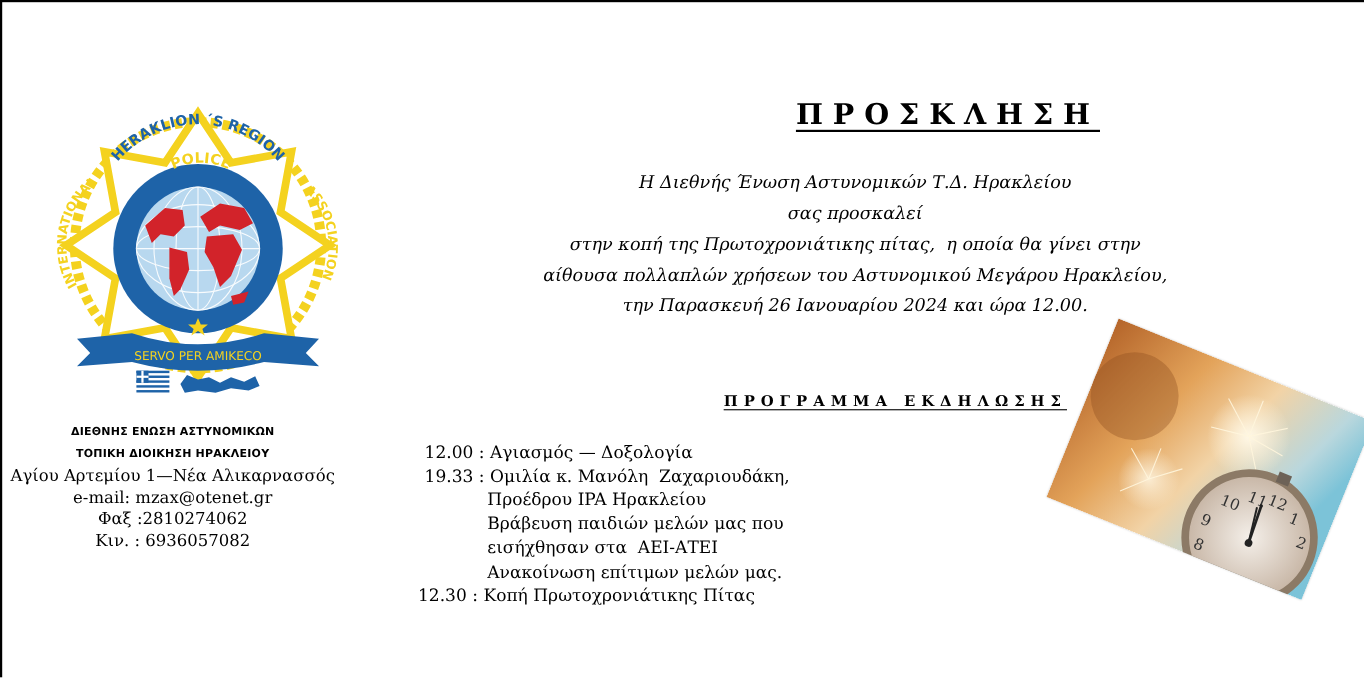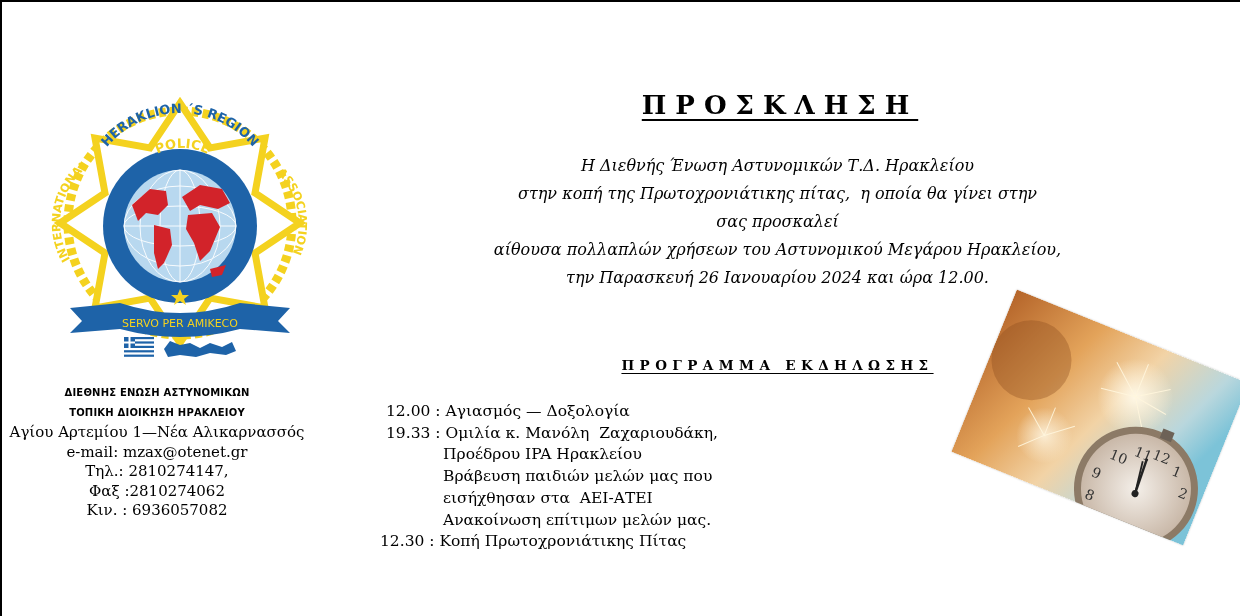--- a/index.html
+++ b/index.html
@@ -19,30 +19,30 @@
     }
     .org .bold {
       font-family: "DejaVu Sans", sans-serif; font-weight: bold; font-size: 10px;
       line-height: 20px; letter-spacing: 0.2px;
     }
     .org .line {
       font-family: "DejaVu Serif", serif; font-size: 15px; line-height: 19.5px;
     }
     
     .title {
-      position: absolute; left: 560px; top: 90px; width: 440px; text-align: center;
+      position: absolute; left: 560px; top: 90px; width: 440px; text-align: right;
       font-family: "DejaVu Serif", serif; font-weight: bold; font-size: 26px;
       letter-spacing: 9px; text-decoration: underline; text-underline-offset: 5px;
     }
     .intro {
       position: absolute; left: 370px; top: 152px; width: 815px; text-align: center;
       font-family: "DejaVu Serif", serif; font-style: italic; font-size: 16px; line-height: 28px;
     }
     .prog-title {
-      position: absolute; left: 585px; top: 357px; width: 385px; text-align: center;
+      position: absolute; left: 585px; top: 357px; width: 385px; text-align: right;
       font-family: "DejaVu Serif", serif; font-weight: bold; font-size: 13.5px;
       letter-spacing: 5.4px; text-decoration: underline; text-underline-offset: 3px;
     }
     .program {
       position: absolute; left: 380px; top: 401px; width: 520px;
       font-family: "DejaVu Serif", serif; font-size: 15.5px; line-height: 21.7px;
     }
     .program .row { white-space: pre; }
     .program .indent { padding-left: 63px; }
     .program .time-a { padding-left: 6px; }
@@ -123,31 +123,30 @@
 
     <path d="M114 256 L120 248 L130 252 L140 250 L150 255 L160 250 L172 254 L182 249 L186 258 L176 262 L160 260 L146 264 L130 262 L118 264 Z" fill="#1e63a8"></path>
   </svg>
 </div>
 
 <div class="org">
   <div class="bold">ΔΙΕΘΝΗΣ ΕΝΩΣΗ ΑΣΤΥΝΟΜΙΚΩΝ</div>
   <div class="bold">ΤΟΠΙΚΗ ΔΙΟΙΚΗΣΗ ΗΡΑΚΛΕΙΟΥ</div>
   <div class="line">Αγίου Αρτεμίου 1—Νέα Αλικαρνασσός</div>
   <div class="line">e-mail: mzax@otenet.gr</div>
-  <div class="line">Τηλ.: 2810274147,</div>
   <div class="line">Φαξ :2810274062</div>
   <div class="line">Κιν. : 6936057082</div>
 </div>
 
 <div class="title">ΠΡΟΣΚΛΗΣΗ</div>
 
 <div class="intro">
   <div>Η Διεθνής Ένωση Αστυνομικών Τ.Δ. Ηρακλείου</div>
+  <div>σας προσκαλεί</div>
   <div style="white-space:pre;">στην κοπή της Πρωτοχρονιάτικης πίτας,  η οποία θα γίνει στην</div>
-  <div>σας προσκαλεί</div>
   <div>αίθουσα πολλαπλών χρήσεων του Αστυνομικού Μεγάρου Ηρακλείου,</div>
   <div>την Παρασκευή 26 Ιανουαρίου 2024 και ώρα 12.00.</div>
 </div>
 
 <div class="prog-title">ΠΡΟΓΡΑΜΜΑ ΕΚΔΗΛΩΣΗΣ</div>
 
 <div class="program">
   <div class="row time-a"><span>12.00 : </span><span>Αγιασμός — Δοξολογία</span></div>
   <div class="row time-a"><span>19.33 : </span><span>Ομιλία κ. Μανόλη  Ζαχαριουδάκη,</span></div>
   <div class="row indent"><span>Προέδρου IPA Ηρακλείου</span></div>

